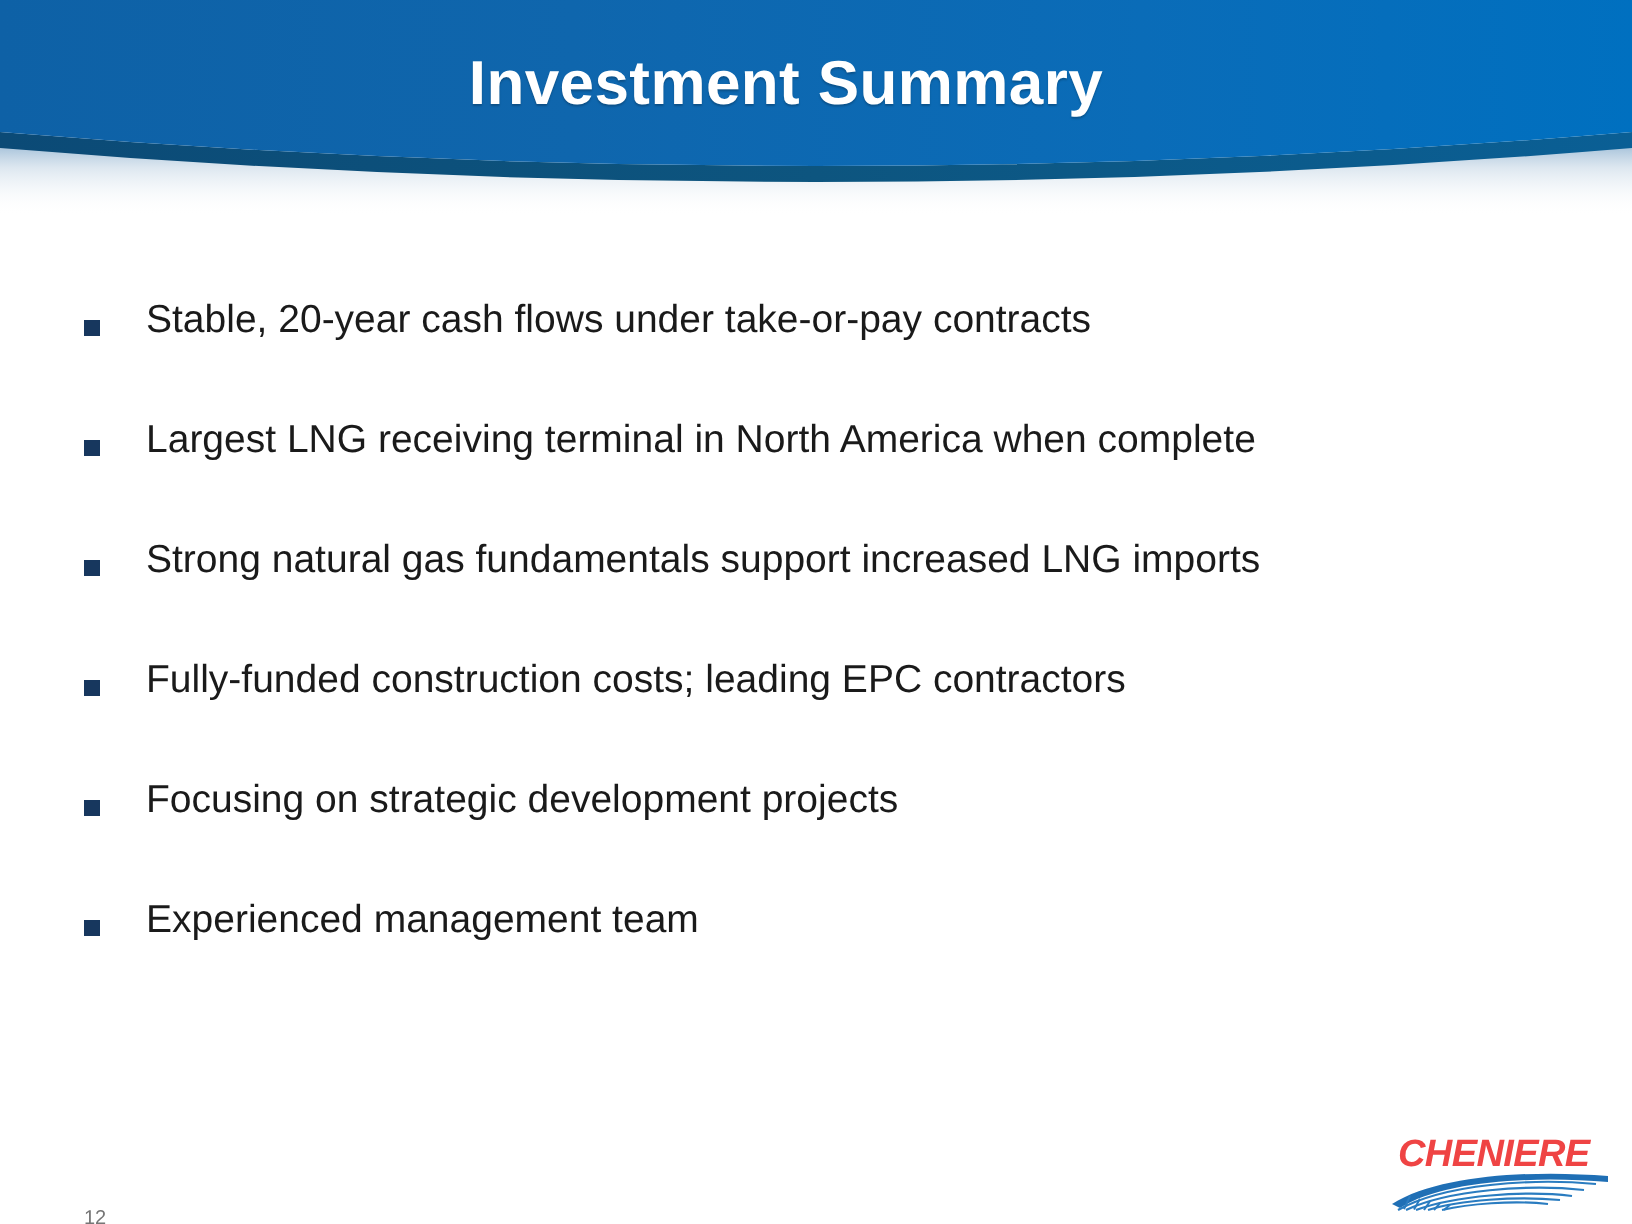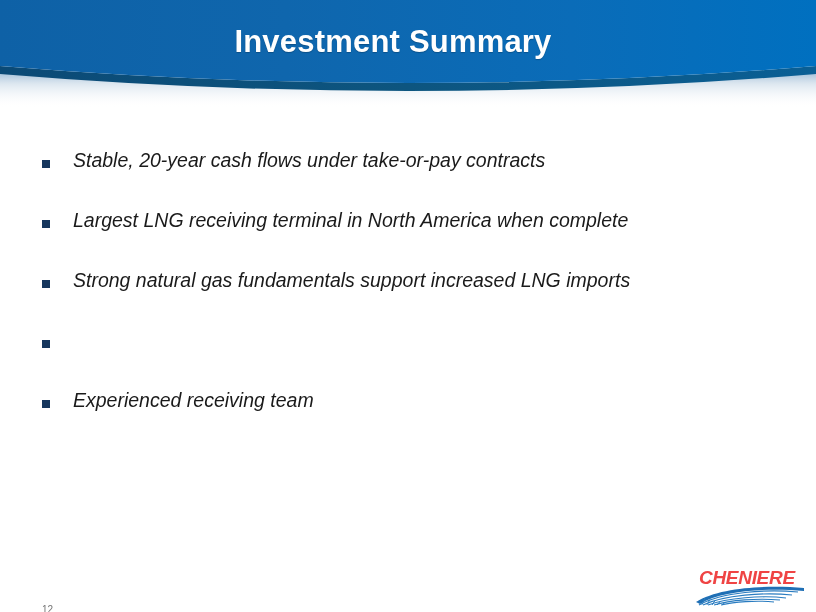--- a/index.html
+++ b/index.html
@@ -51,21 +51,20 @@
     position: absolute;
     left: 0;
     top: 134px;
     width: 816px;
   }
   .bullet-row {
     position: relative;
     height: 60px;
     padding-left: 58px;
     box-sizing: border-box;
-    font-style: italic;
   }
   .bullet-marker {
     position: absolute;
     left: 42px;
     top: 26px;
     width: 8px;
     height: 8px;
     background: #17375e;
   }
   .bullet-text {
@@ -160,27 +159,32 @@
       <span class="bullet-text">Largest LNG receiving terminal in North America when complete</span>
     </div>
 
     <div class="bullet-row">
       <span class="bullet-marker"></span>
       <span class="bullet-text">Strong natural gas fundamentals support increased LNG imports</span>
     </div>
 
     <div class="bullet-row">
       <span class="bullet-marker"></span>
-    </div>
-
-
-
-    <div class="bullet-row">
-      <span class="bullet-marker"></span>
-      <span class="bullet-text">Experienced receiving team</span>
+      <span class="bullet-text">Fully-funded construction costs; leading EPC contractors</span>
+    </div>
+
+    <div class="bullet-row">
+      <span class="bullet-marker"></span>
+      <span class="bullet-text">Focusing on strategic development projects</span>
+    </div>
+
+
+    <div class="bullet-row">
+      <span class="bullet-marker"></span>
+      <span class="bullet-text">Experienced management team</span>
     </div>
 
   </div>
 
   <div class="page-number">12</div>
 
   <div class="logo">
     <div class="logo-word">CHENIERE</div>
     <svg class="logo-swoosh" width="112" height="20" viewBox="0 0 112 20">
 

